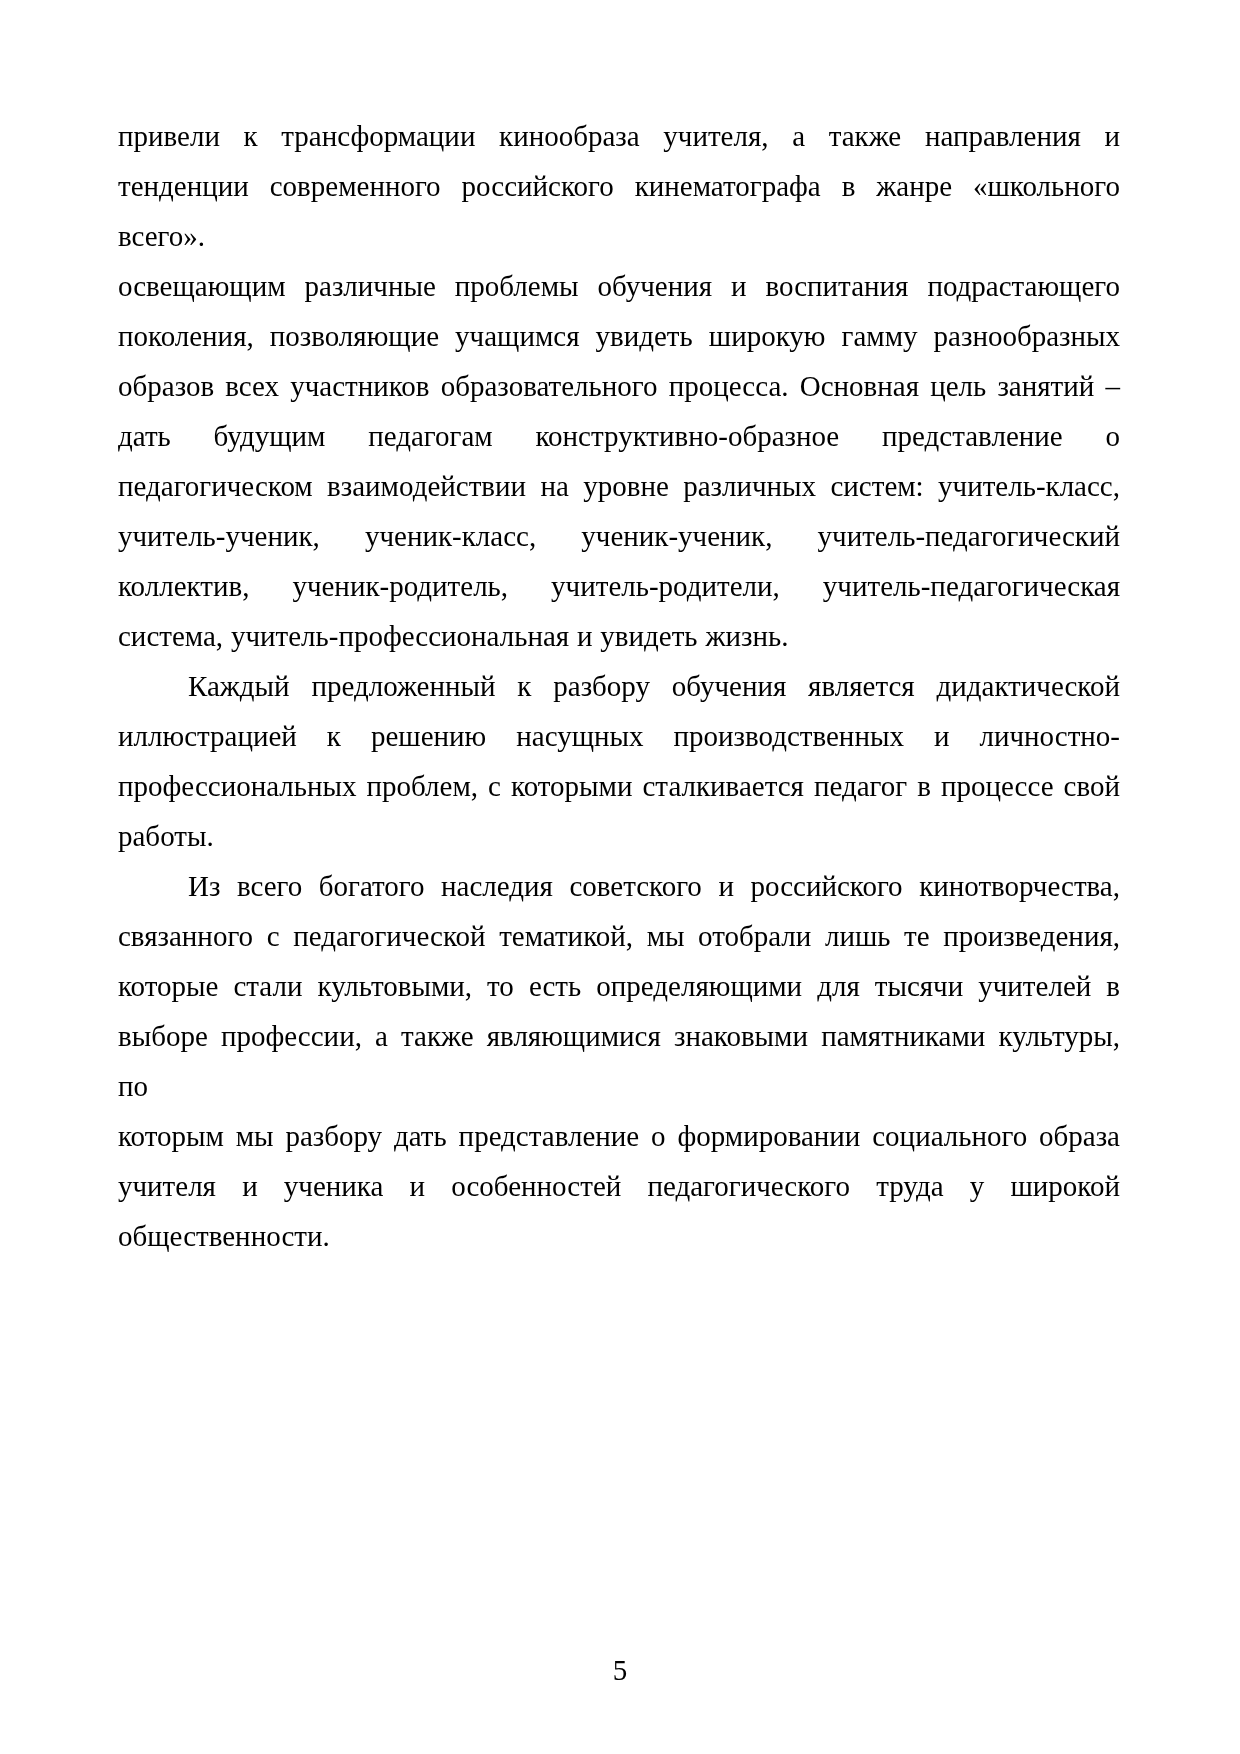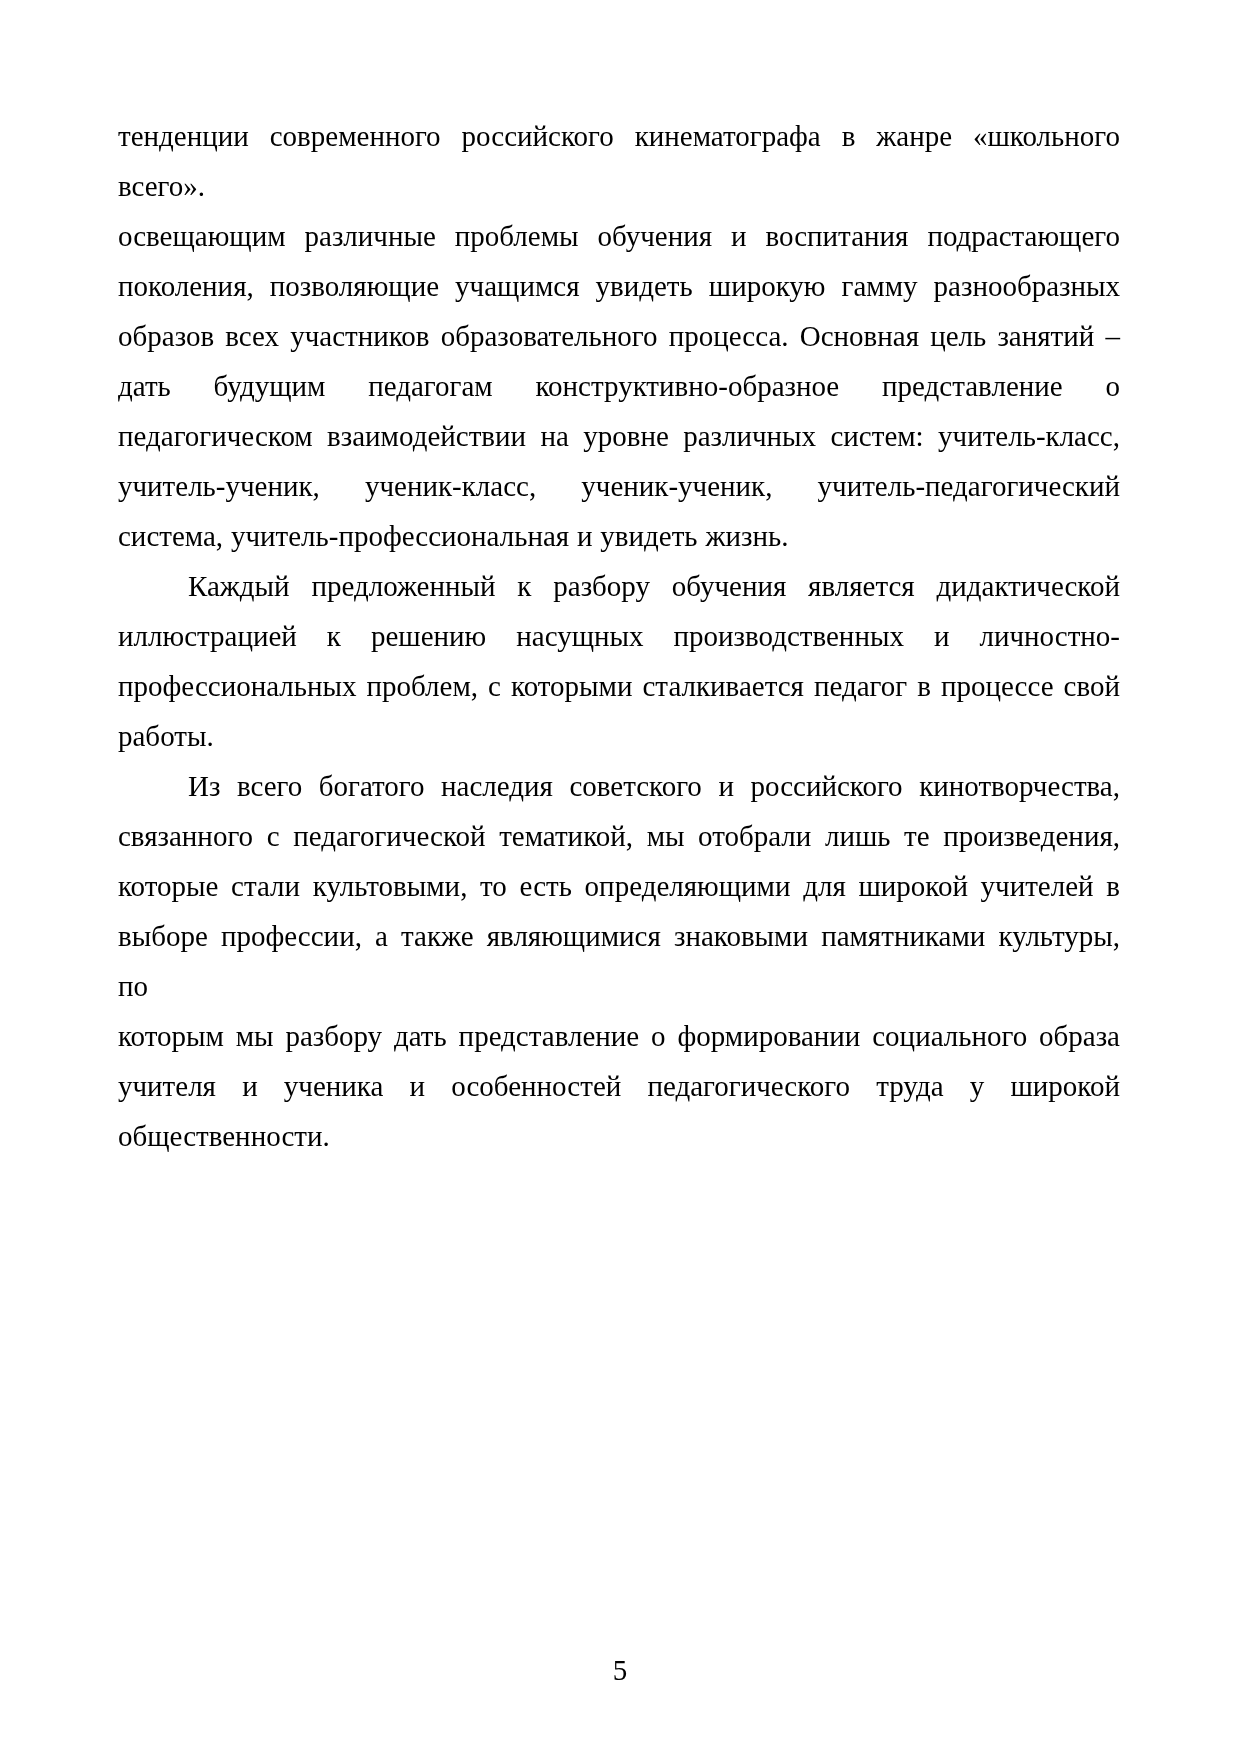--- a/index.html
+++ b/index.html
@@ -57,42 +57,44 @@
     font-size: 29px;
     line-height: 50px;
   }
 </style>
 </head>
 <body>
 
 <div class="page">
   <div class="text-block" id="text-block">
       <div class="paragraph">
+        <div class="line">привели к трансформации кинообраза учителя, а также направления и</div>
         <div class="line">тенденции современного российского кинематографа в жанре «школьного</div>
         <div class="line last">всего».</div>
       </div>
       <div class="paragraph">
         <div class="line">освещающим различные проблемы обучения и воспитания подрастающего</div>
         <div class="line">поколения, позволяющие учащимся увидеть широкую гамму разнообразных</div>
         <div class="line">образов всех участников образовательного процесса. Основная цель занятий –</div>
         <div class="line">дать будущим педагогам конструктивно-образное представление о</div>
         <div class="line">педагогическом взаимодействии на уровне различных систем: учитель-класс,</div>
         <div class="line">учитель-ученик, ученик-класс, ученик-ученик, учитель-педагогический</div>
+        <div class="line">коллектив, ученик-родитель, учитель-родители, учитель-педагогическая</div>
         <div class="line last">система, учитель-профессиональная и увидеть жизнь.</div>
       </div>
       <div class="paragraph">
         <div class="line indent">Каждый предложенный к разбору обучения является дидактической</div>
         <div class="line">иллюстрацией к решению насущных производственных и личностно-</div>
         <div class="line">профессиональных проблем, с которыми сталкивается педагог в процессе свой</div>
         <div class="line last">работы.</div>
       </div>
       <div class="paragraph">
         <div class="line indent">Из всего богатого наследия советского и российского кинотворчества,</div>
         <div class="line">связанного с педагогической тематикой, мы отобрали лишь те произведения,</div>
-        <div class="line">которые стали культовыми, то есть определяющими для широкой учителей в</div>
+        <div class="line">которые стали культовыми, то есть определяющими для тысячи учителей в</div>
         <div class="line">выборе профессии, а также являющимися знаковыми памятниками культуры, по</div>
         <div class="line">которым мы разбору дать представление о формировании социального образа</div>
         <div class="line">учителя и ученика и особенностей педагогического труда у широкой</div>
         <div class="line last">общественности.</div>
       </div>
     </div>
   <div class="footer">5</div>
 </div>
 
 </body></html>

